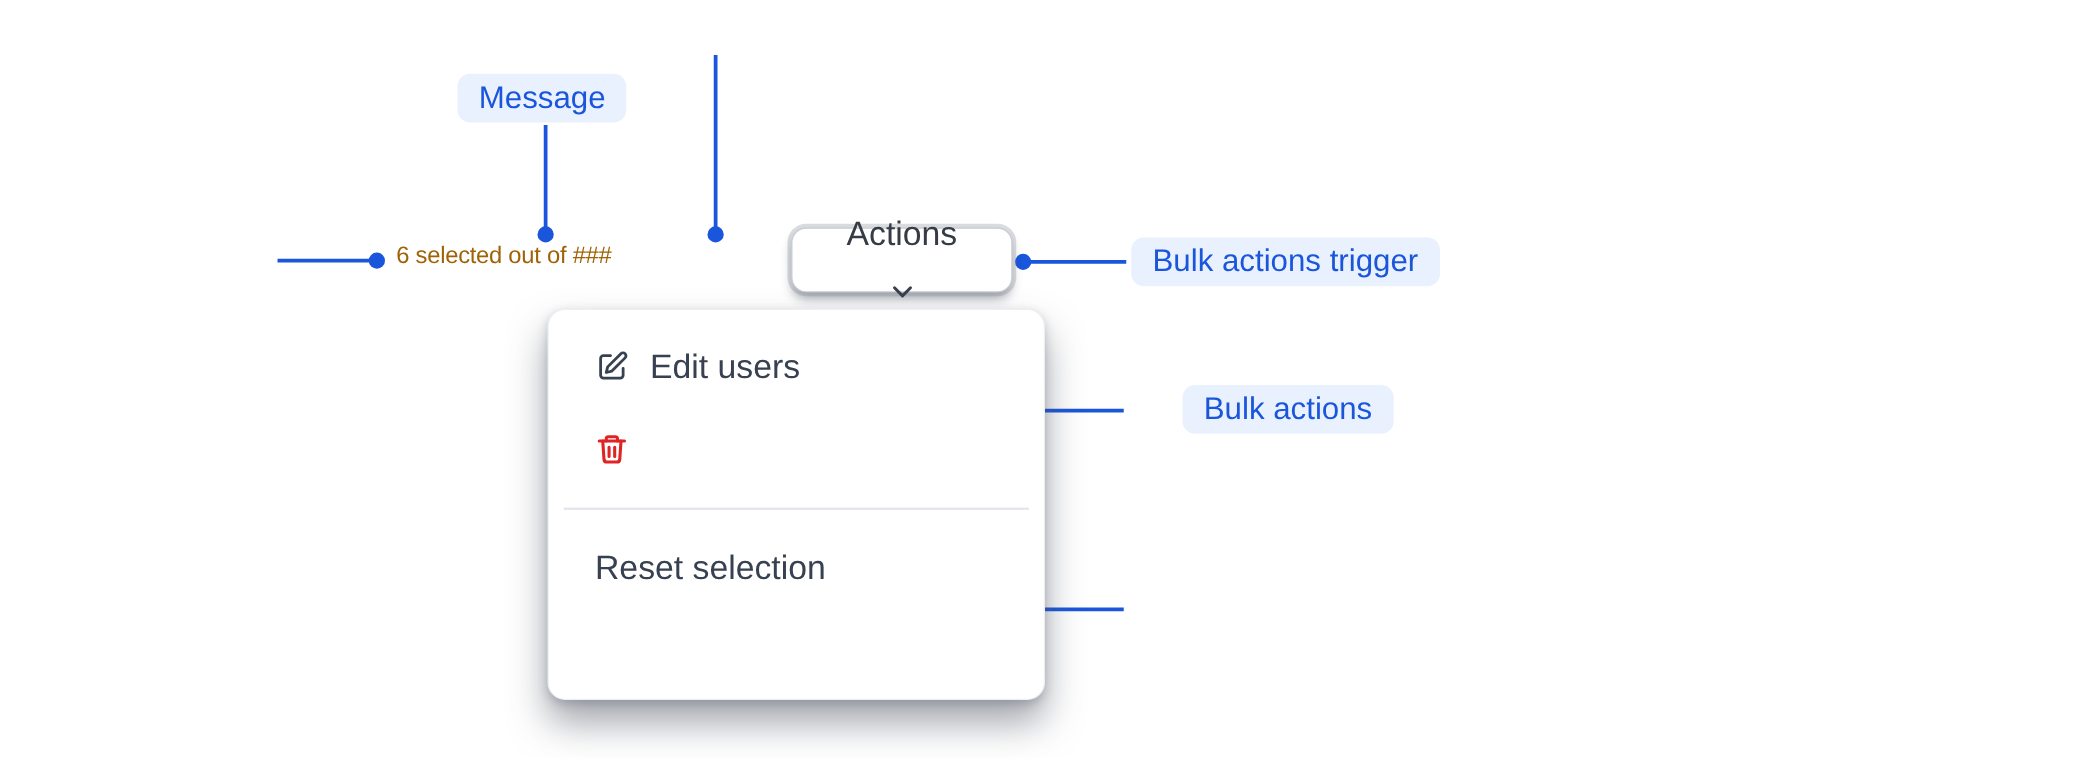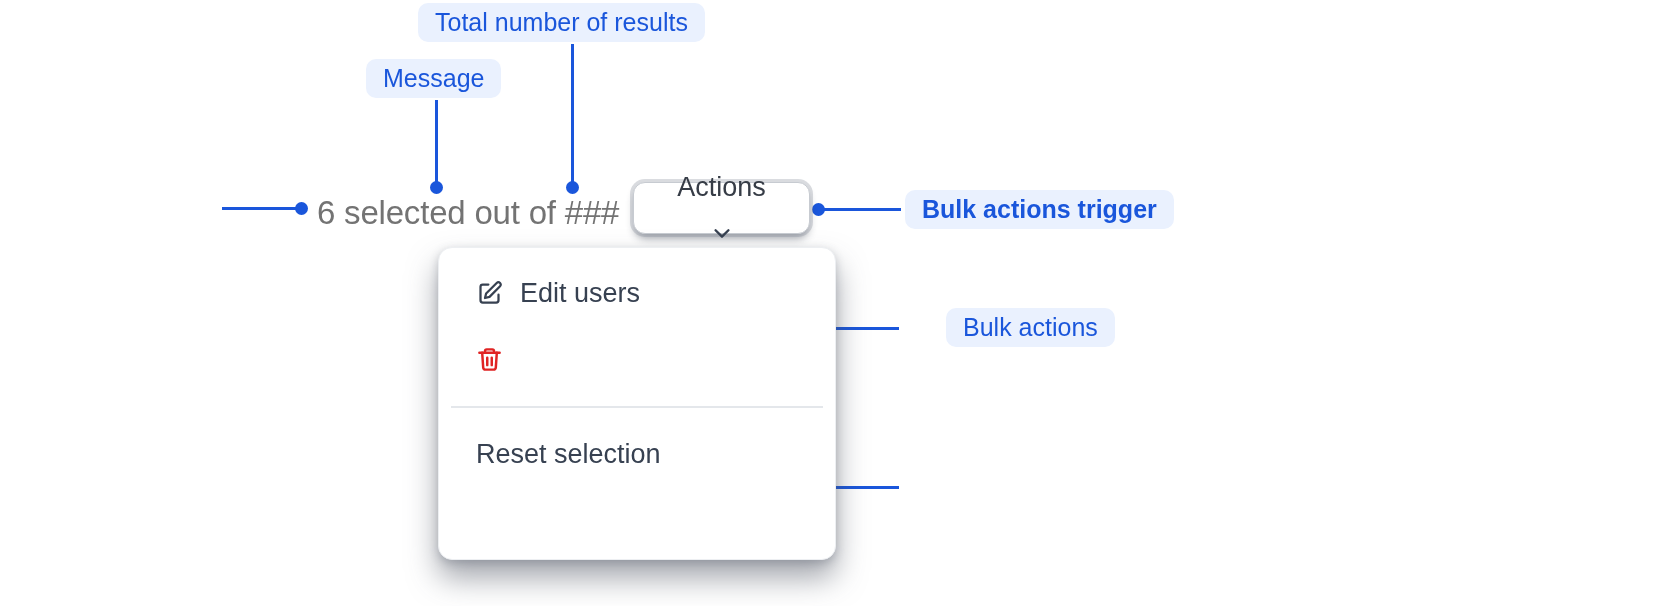--- a/index.html
+++ b/index.html
@@ -25,21 +25,21 @@
     height:39px;padding:0 17px;
     background:var(--chip-bg);
     color:var(--blue);
     font-size:25px;
     border-radius:10px;
     white-space:nowrap;
   }
   #chip-total{left:418px;top:3px;}
   #chip-message{left:366px;top:59px;}
   #chip-selected{left:3px;top:189px;}
-  #chip-trigger{left:905px;top:190px;font-weight:bold;}
+  #chip-trigger{left:905px;top:190px;}
   #chip-bulk-actions{left:946px;top:308px;}
   #chip-bulk-selection{left:905px;top:467px;}
 
   
   .line{position:absolute;background:var(--blue);}
   #line-total{left:571px;top:44px;width:3px;height:140px;}
   #line-message{left:435px;top:100px;width:3px;height:84px;}
   #line-selected{left:222px;top:207px;width:76px;height:3px;}
   #line-trigger{left:823px;top:208px;width:78px;height:3px;}
   #line-bulk-actions{left:821px;top:327px;width:78px;height:3px;}
@@ -48,21 +48,21 @@
   #dot-total{left:566px;top:181px;}
   #dot-message{left:430px;top:181px;}
   #dot-selected{left:295px;top:202px;}
   #dot-trigger{left:812px;top:203px;}
   #dot-bulk-actions{left:810px;top:322px;}
   #dot-bulk-selection{left:810px;top:481px;}
 
   
   .selection-message{
     position:absolute;left:317px;top:194px;
-    font-size:33px;color:#737373;letter-spacing:-0.2px;
+    font-size:19px;color:#a16207;letter-spacing:-0.2px;
     white-space:nowrap;
   }
 
   
   .actions-button{
     position:absolute;left:633px;top:182px;
     width:177px;height:52px;
     display:flex;align-items:center;justify-content:center;gap:19px;
     background:#ffffff;
     border:1.5px solid #C7CBD1;
@@ -113,21 +113,20 @@
   <div class="line" id="line-bulk-actions"></div>
   <div class="line" id="line-bulk-selection"></div>
 
   <div class="dot" id="dot-total"></div>
   <div class="dot" id="dot-message"></div>
   <div class="dot" id="dot-selected"></div>
   <div class="dot" id="dot-trigger"></div>
   <div class="dot" id="dot-bulk-actions"></div>
   <div class="dot" id="dot-bulk-selection"></div>
 
-  <div class="chip" id="chip-total">Total number of results</div>
   <div class="chip" id="chip-message">Message</div>
   <div class="chip" id="chip-trigger">Bulk actions trigger</div>
   <div class="chip" id="chip-bulk-actions">Bulk actions</div>
 
   <div class="selection-message">6 selected out of ###</div>
 
   <button class="actions-button">
     <span>Actions</span>
     <span class="chev">
       <svg width="22" height="22" viewBox="0 0 24 24" fill="none" stroke="#374151" stroke-width="2.6" stroke-linecap="round" stroke-linejoin="round">

